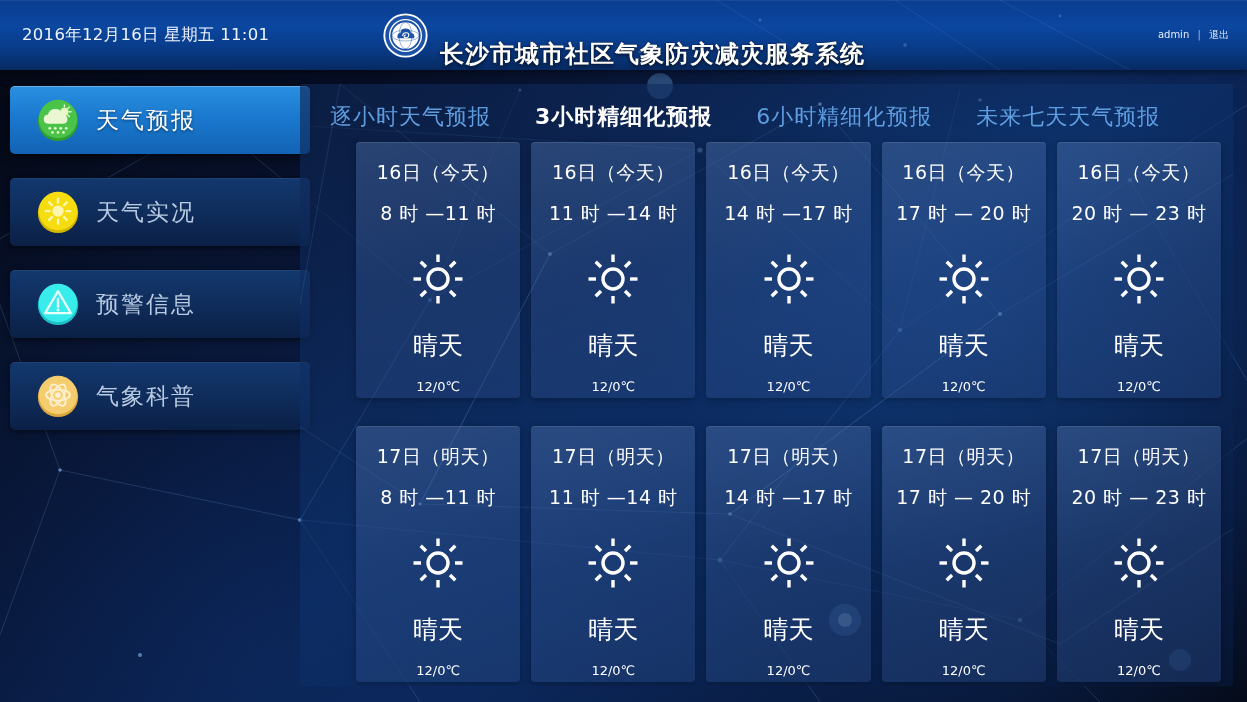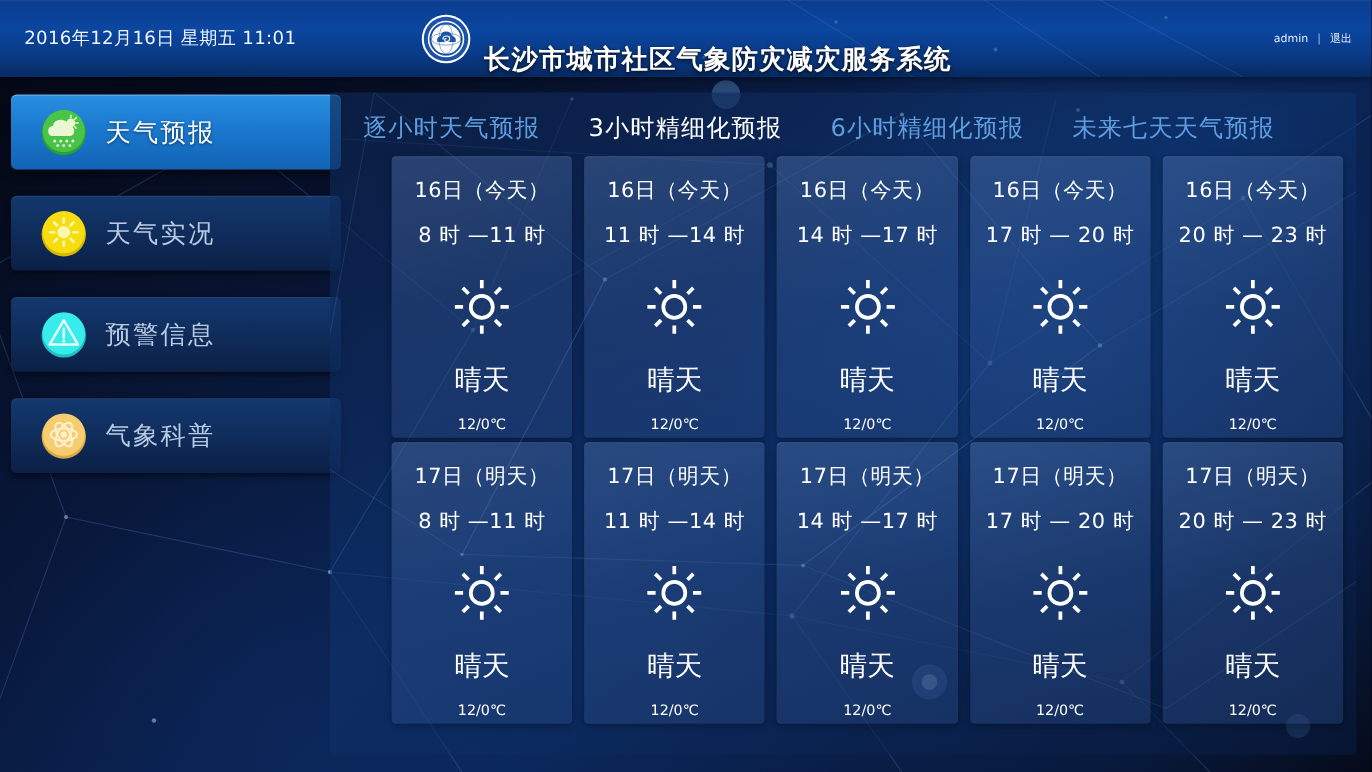--- a/index.html
+++ b/index.html
@@ -89,24 +89,24 @@
 
   .tabs {
     position:relative; z-index:3;
     display:flex; align-items:flex-end; gap:0;
     padding:14px 0 10px 8px; height:58px;
   }
   .tab {
     font-size:22px; color:#5e9ee0; letter-spacing:1px;
     padding:0 22px; cursor:pointer; white-space:nowrap;
   }
-  .tab.active { color:#ffffff; font-weight:normal;margin-top:28px; }
+  .tab.active { color:#ffffff; font-weight:bold;margin-top:28px; }
 
   .cards { position:relative; z-index:3; padding:0 12px; }
-  .card-row { display:flex; gap:11px; margin-bottom:4px;padding-left:44px; }
+  .card-row { display:flex; gap:11px; margin-bottom:28px;padding-left:44px; }
   .card {
     flex:1 1 0; height:256px; border-radius:4px;
     background:linear-gradient(165deg, rgba(86,122,180,.40) 0%, rgba(56,92,156,.34) 50%, rgba(44,78,140,.36) 100%);
     box-shadow:0 1px 0 rgba(255,255,255,.10) inset, 0 2px 7px rgba(0,0,0,.30);
     display:flex; flex-direction:column; align-items:center;
     padding-top:18px; color:#ffffff;
   }
   .c-date { font-size:19px; letter-spacing:.5px; margin-bottom:15px; }
   .c-time { font-size:19px; letter-spacing:.5px; }
   .c-icon { width:56px; height:56px; margin:24px 0 22px; }

